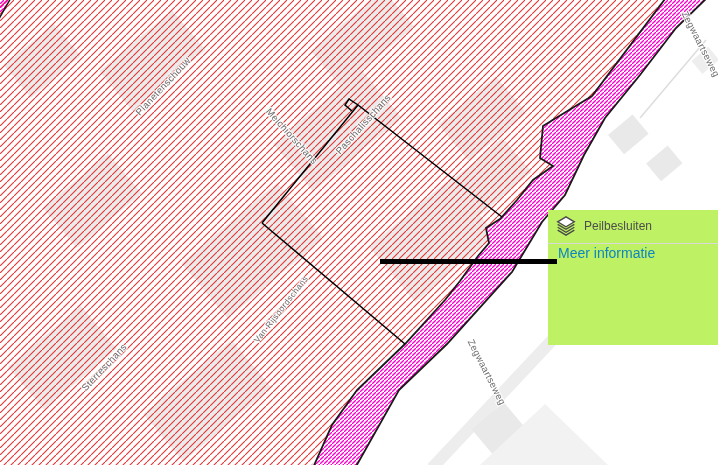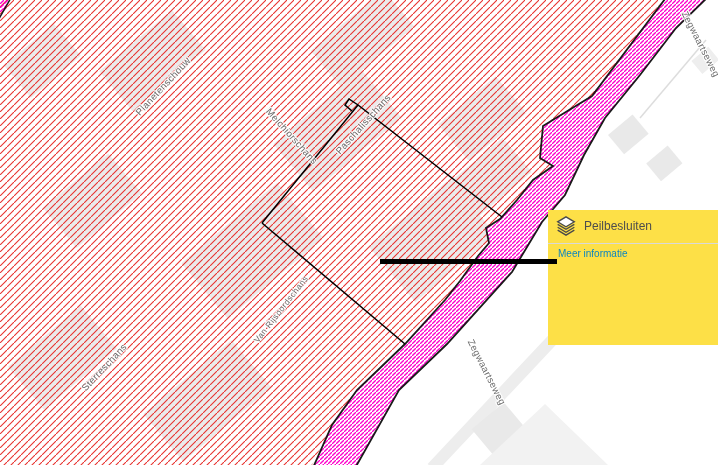--- a/index.html
+++ b/index.html
@@ -3,26 +3,26 @@
 <meta charset="utf-8">
 <style>
   html,body{margin:0;padding:0;background:#fff;}
   #stage{position:relative;width:718px;height:465px;overflow:hidden;
          font-family:"Liberation Sans",sans-serif;background:#ffffff;}
   #map-svg{position:absolute;left:0;top:0;z-index:1;}
   .street-label{position:absolute;z-index:3;color:#6b6b6b;white-space:nowrap;
     letter-spacing:.4px;transform:translate(-50%,-50%);
     text-shadow:1px 1px 0 #fff,-1px -1px 0 #fff,1px -1px 0 #fff,-1px 1px 0 #fff,0 0 2px #fff;}
   #popup{position:absolute;left:548px;top:210px;width:170px;height:135px;
-         background:#fde047;z-index:5;}
+         background:#bef264;z-index:5;}
   #popup-header{display:flex;align-items:center;padding:4px 0 0 8px;height:24px;}
   #popup-title{font-size:12px;color:#4d4d4d;margin-left:8px;}
   #popup-divider{border:0;border-top:1px solid #d9d9d9;margin:5px 0 4px 0;}
   #popup-fields{padding-left:10px;font-size:10.5px;line-height:11.7px;color:#4d4d4d;}
-  #popup-link{display:block;padding-left:10px;font-size:10px;line-height:11.7px;
+  #popup-link{display:block;padding-left:10px;font-size:14px;line-height:11.7px;
               text-decoration:none;margin-top:0px;}
   #callout{position:absolute;left:380px;top:259px;width:177px;height:5px;
            background:#000;z-index:6;}
 </style>
 </head>
 <body>
 
 <div id="stage">
 
   <svg id="map-svg" width="718" height="465" viewBox="0 0 718 465">

